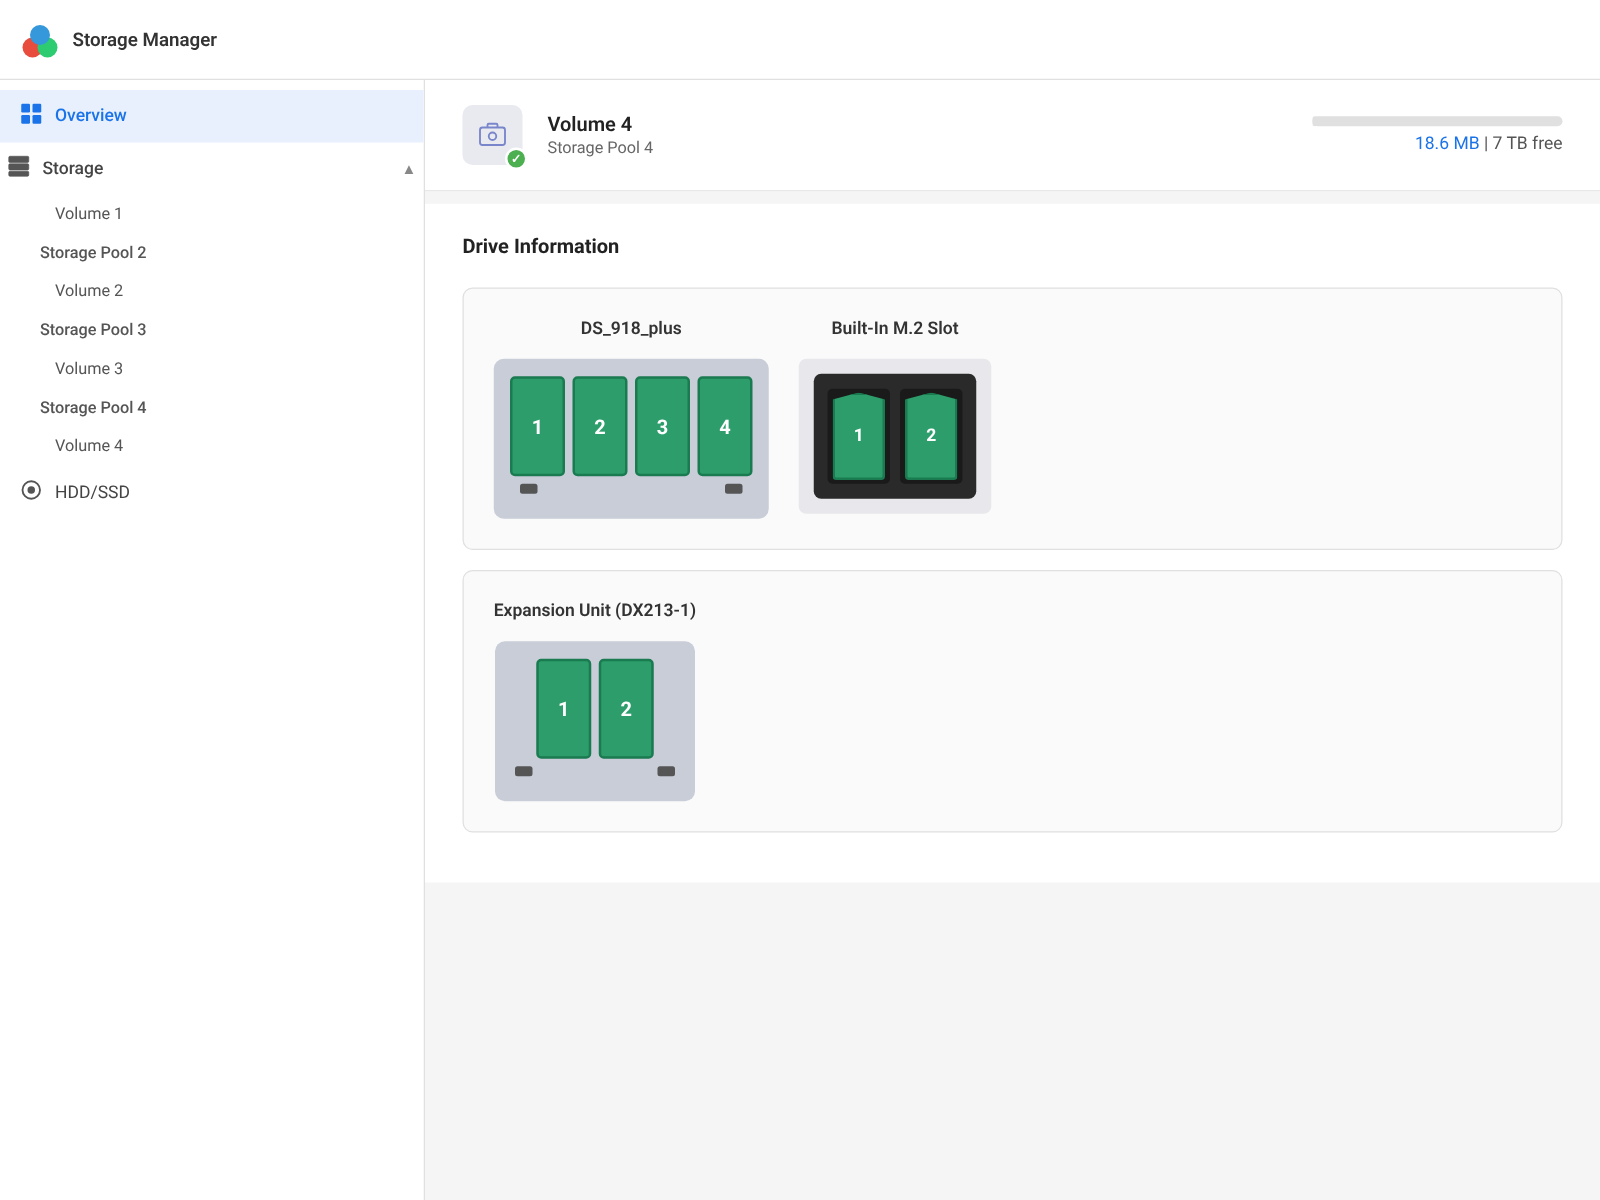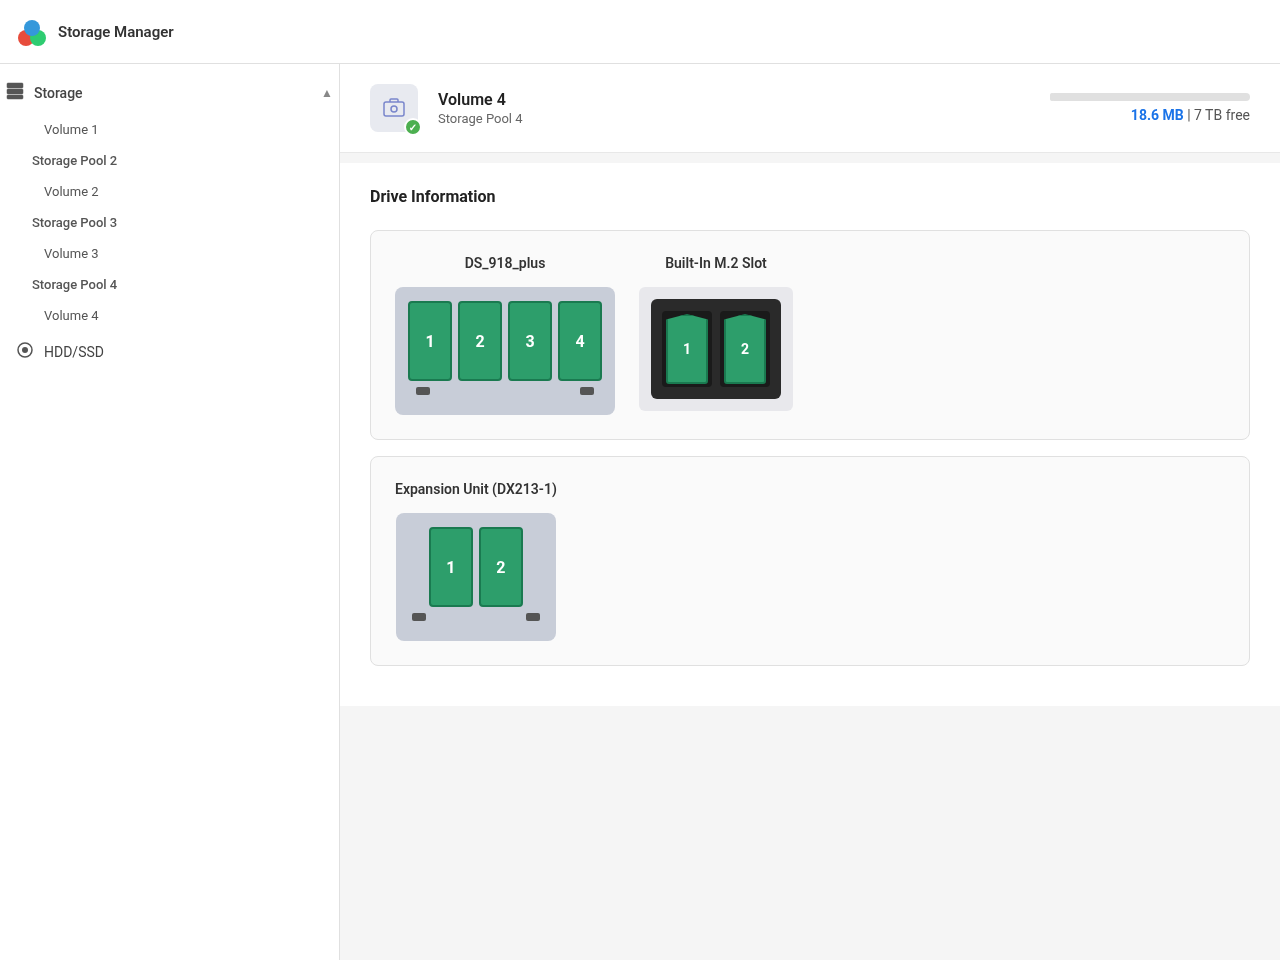--- a/index.html
+++ b/index.html
@@ -328,20 +328,31 @@
     <circle cx="22" cy="22" r="8" fill="#2ecc71"></circle>
     <circle cx="16" cy="12" r="8" fill="#3498db"></circle>
   </svg>
   <span class="app-title">Storage Manager</span>
 </div>
 
 <div class="layout">
 
   <nav class="sidebar">
 
+    <div class="sidebar-item active">
+      <span class="item-icon">
+        <svg width="18" height="18" viewBox="0 0 18 18" fill="none">
+          <rect x="1" y="1" width="7" height="7" rx="1" fill="#1a73e8"></rect>
+          <rect x="10" y="1" width="7" height="7" rx="1" fill="#1a73e8"></rect>
+          <rect x="1" y="10" width="7" height="7" rx="1" fill="#1a73e8"></rect>
+          <rect x="10" y="10" width="7" height="7" rx="1" fill="#1a73e8"></rect>
+        </svg>
+      </span>
+      <span>Overview</span>
+    </div>
 
     <div class="sidebar-section">
       <span class="item-icon">
         <svg width="18" height="18" viewBox="0 0 18 18" fill="none">
           <rect x="1" y="1" width="16" height="5" rx="1" fill="#555" stroke="#555" stroke-width="0.5"></rect>
           <rect x="1" y="7" width="16" height="5" rx="1" fill="#555" stroke="#555" stroke-width="0.5"></rect>
           <rect x="1" y="13" width="16" height="4" rx="1" fill="#555" stroke="#555" stroke-width="0.5"></rect>
         </svg>
       </span>
       <span>Storage</span>
@@ -400,21 +411,21 @@
       </div>
       <div class="volume-info">
         <div class="volume-name">Volume 4</div>
         <div class="volume-pool">Storage Pool 4</div>
       </div>
       <div class="volume-usage">
         <div class="usage-bar">
           <div class="usage-bar-fill"></div>
         </div>
         <div>
-          <span style="color:#1a73e8; font-weight:700;">18.6 MB</span>
+          <span style="color:#1a73e8; font-weight:400;">18.6 MB</span>
           <span style="color:#555;"> | </span>
           <span style="color:#555;">7 TB free</span>
         </div>
       </div>
     </div>
 
     <div class="drive-info-section">
       <div class="drive-info-title">Drive Information</div>
 
       <div class="drive-row">

